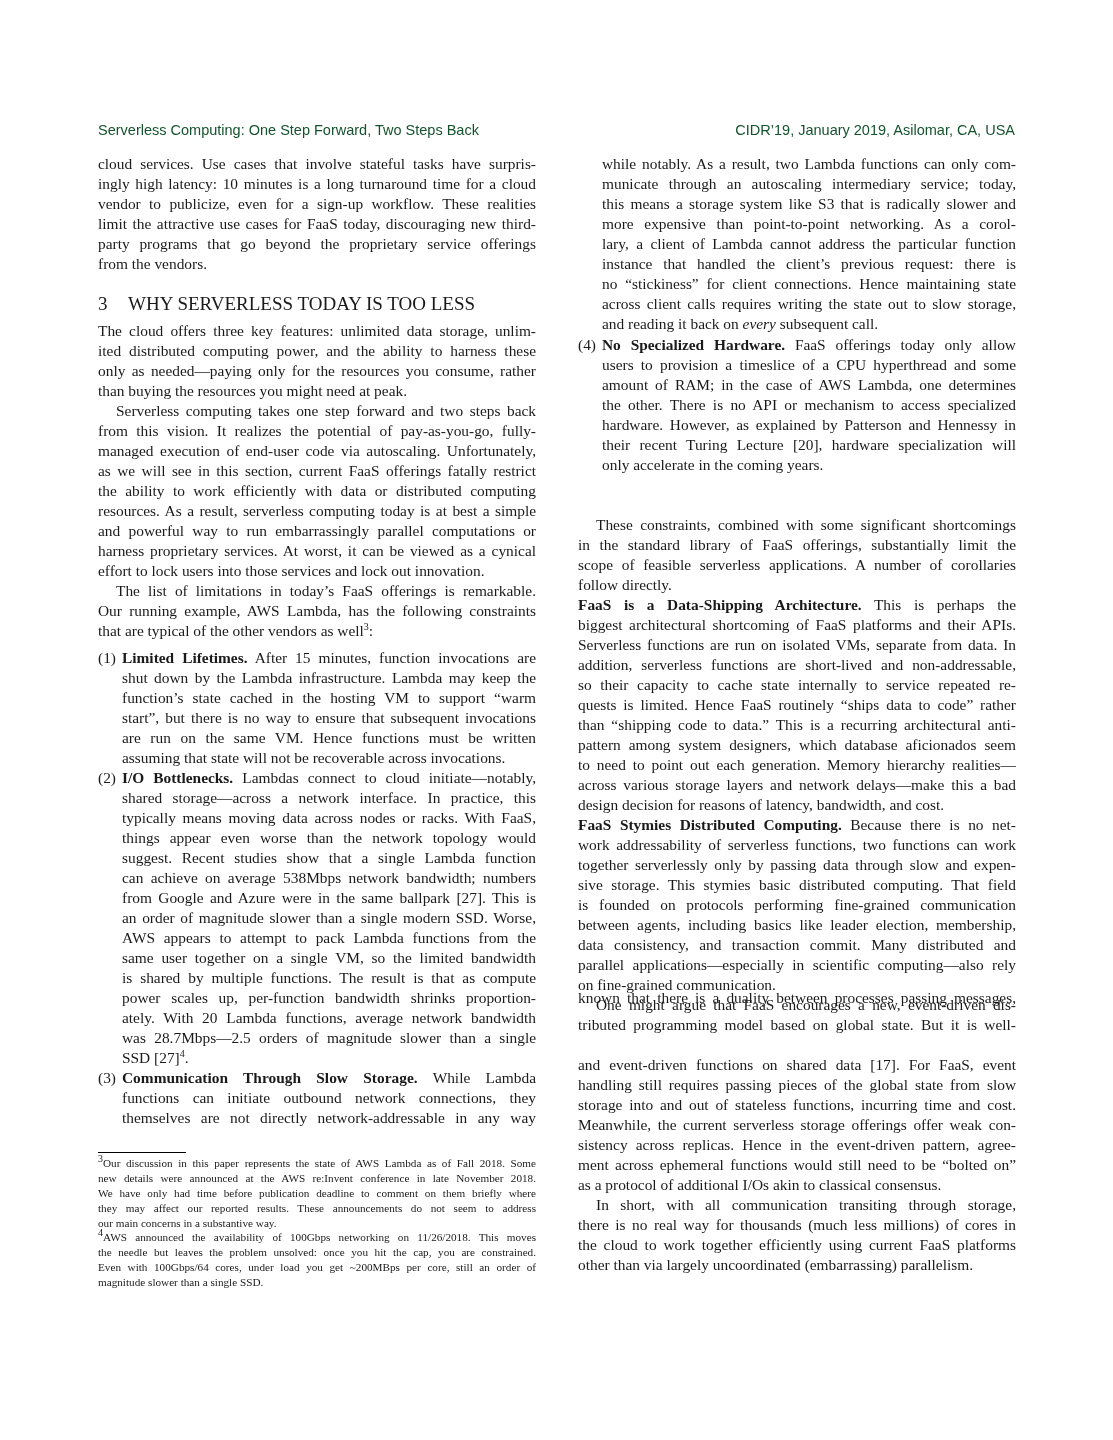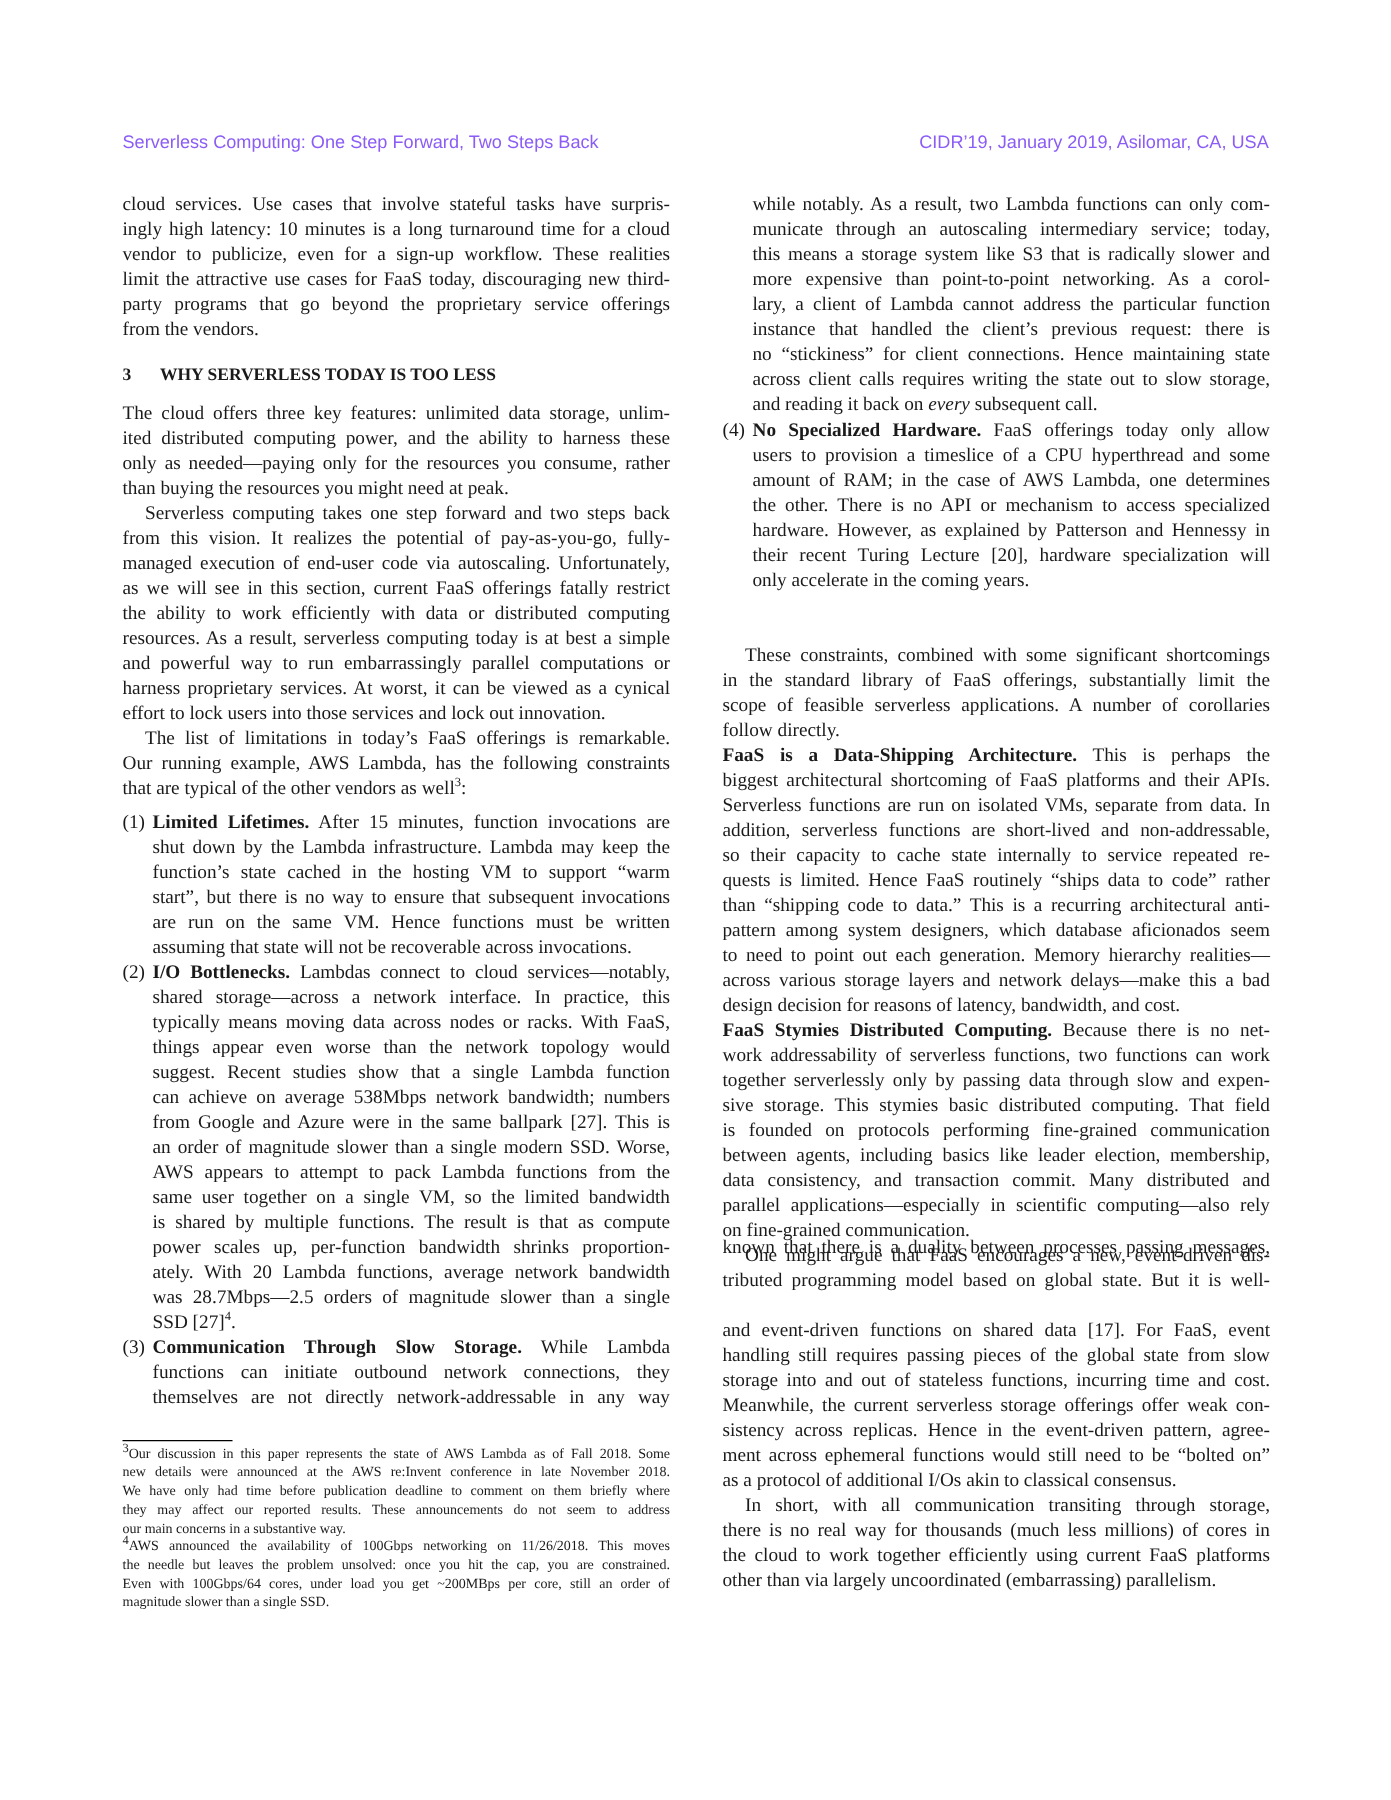--- a/index.html
+++ b/index.html
@@ -1,31 +1,31 @@
 <!DOCTYPE html>
 <html><head>
 <meta charset="utf-8">
 <style>
   html, body { margin:0; padding:0; background:#ffffff; }
   body { width:1113px; height:1440px; position:relative; overflow:hidden;
          font-family:"Liberation Serif","DejaVu Serif",serif; color:#1a1a1a; }
-  .hdr { position:absolute; top:106px; font-family:"Liberation Sans","DejaVu Sans",sans-serif;
-         font-size:14.5px; color:#8b5cf6; }
+  .hdr { position:absolute; top:122px; font-family:"Liberation Sans","DejaVu Sans",sans-serif;
+         font-size:14.5px; color:#14532d; }
   .hdr-left { left:98px; }
   .hdr-right { right:98px; }
   .col { position:absolute; top:0; }
   .col-left { left:98px; width:438px; }
   .col-right { left:578px; width:438px; }
   .ln { position:absolute; left:0; width:438px; font-size:15.4px; line-height:20px;
         white-space:nowrap; text-align:justify; text-align-last:justify; }
   .ln.last { text-align-last:left; }
   .ln.ind { text-indent:18px; }
   .ln.item { left:24px; width:414px; }
   .num { position:absolute; left:-24px; }
-  .sec { position:absolute; left:0; font-size:14px; font-weight:bold; white-space:nowrap; }
+  .sec { position:absolute; left:0; font-size:19px; font-weight:normal; white-space:nowrap; }
   .sec .snum { display:inline-block; width:30px; }
   b { font-weight:bold; }
   i { }
   sup { font-size:10px; vertical-align:super; line-height:0; }
   .fn-rule { position:absolute; left:98px; top:1152px; width:88px; border-top:1px solid #000; }
   .fn { position:absolute; left:98px; width:438px; font-size:11.2px; line-height:15px;
         white-space:nowrap; text-align:justify; text-align-last:justify; }
   .fn.last { text-align-last:left; }
 </style>
 </head>
@@ -76,21 +76,21 @@
   <div>
     <div class="ln item" style="top:648px"><span class="num">(1)</span><b>Limited Lifetimes.</b><span> After 15 minutes, function invocations are</span></div>
     <div class="ln item" style="top:668px">shut down by the Lambda infrastructure. Lambda may keep the</div>
     <div class="ln item" style="top:688px">function’s state cached in the hosting VM to support “warm</div>
     <div class="ln item" style="top:708px">start”, but there is no way to ensure that subsequent invocations</div>
     <div class="ln item" style="top:728px">are run on the same VM. Hence functions must be written</div>
     <div class="ln item last" style="top:748px">assuming that state will not be recoverable across invocations.</div>
   </div>
 
   <div>
-    <div class="ln item" style="top:768px"><span class="num">(2)</span><b>I/O Bottlenecks.</b><span> Lambdas connect to cloud services—notably,</span></div>
+    <div class="ln item" style="top:768px"><span class="num">(2)</span><b>I/O Bottlenecks.</b><span> Lambdas connect to cloud initiate—notably,</span></div>
     <div class="ln item" style="top:788px">shared storage—across a network interface. In practice, this</div>
     <div class="ln item" style="top:808px">typically means moving data across nodes or racks. With FaaS,</div>
     <div class="ln item" style="top:828px">things appear even worse than the network topology would</div>
     <div class="ln item" style="top:848px">suggest. Recent studies show that a single Lambda function</div>
     <div class="ln item" style="top:868px">can achieve on average 538Mbps network bandwidth; numbers</div>
     <div class="ln item" style="top:888px">from Google and Azure were in the same ballpark [27]. This is</div>
     <div class="ln item" style="top:908px">an order of magnitude slower than a single modern SSD. Worse,</div>
     <div class="ln item" style="top:928px">AWS appears to attempt to pack Lambda functions from the</div>
     <div class="ln item" style="top:948px">same user together on a single VM, so the limited bandwidth</div>
     <div class="ln item" style="top:968px">is shared by multiple functions. The result is that as compute</div>

